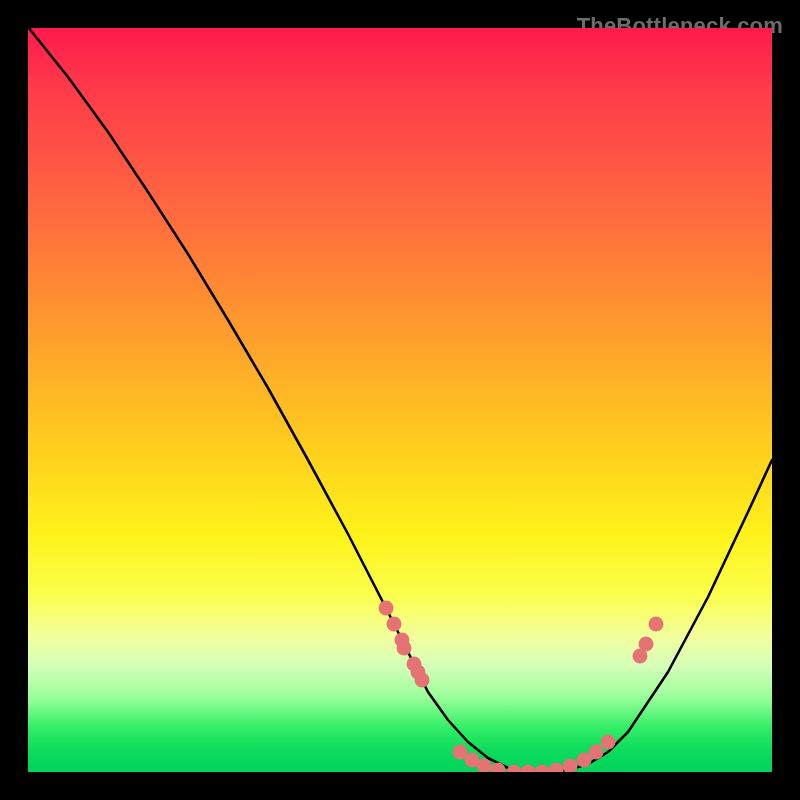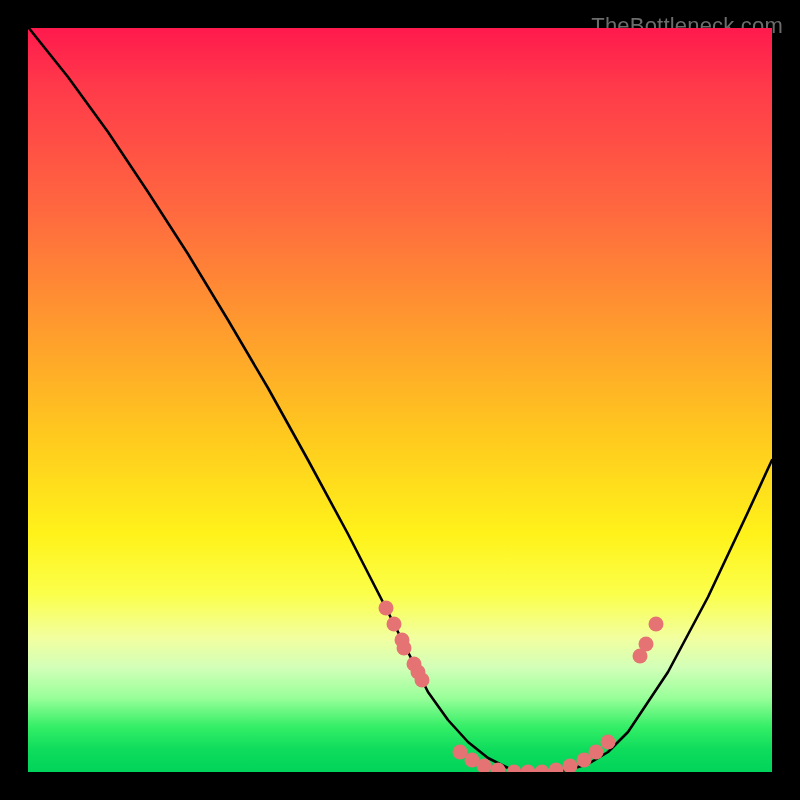--- a/index.html
+++ b/index.html
@@ -48,21 +48,21 @@
       #00d45a 100%
     );
   }
   .watermark {
     position: absolute;
     top: 0;
     right: 3px;
     color: #6c6c6c;
     font-size: 22px;
     line-height: 24px;
-    font-weight: 400;
+    font-weight: 700;
     letter-spacing: 0.2px;
     user-select: none;
   }
   svg.curve {
     position: absolute;
     inset: 0;
   }
 </style>
 </head>
 <body>

